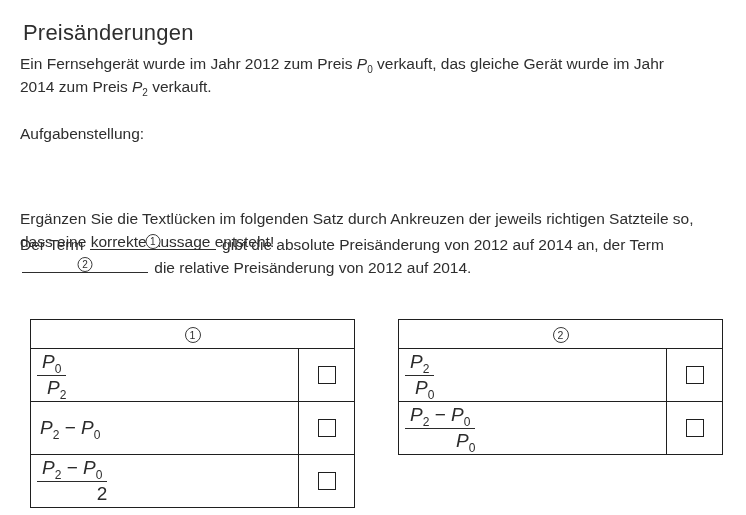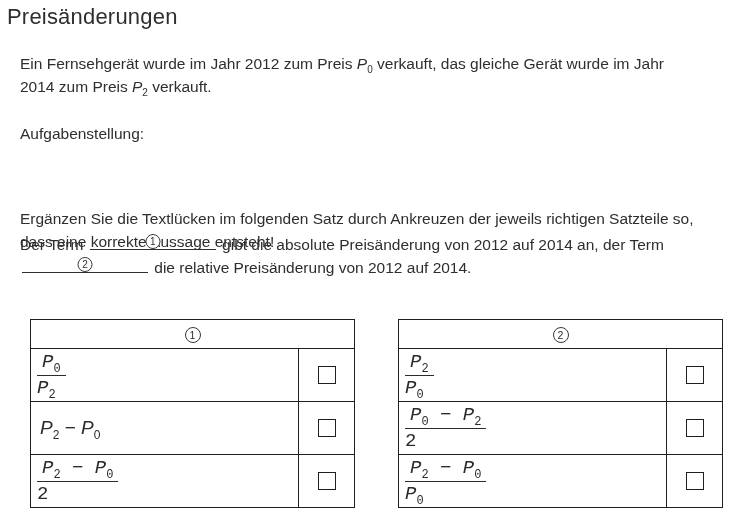--- a/index.html
+++ b/index.html
@@ -6,21 +6,21 @@
   body {
     width: 746px; height: 515px;
     background: #ffffff;
     font-family: "Liberation Sans", sans-serif;
     color: #2e2e2e;
     position: relative;
     overflow: hidden;
   }
   .title {
     position: absolute; left: 7px; top: 4px;
-    font-size: 22px; font-weight: 400; margin: 0;
+    font-size: 22px; font-weight: 400; margin: 16px;
     letter-spacing: 0.2px;
   }
   .para {
     position: absolute; left: 20px; margin: 0;
     font-size: 15.5px; line-height: 23px; width: 736px;
   }
   .intro   { top: 52px; }
   .heading { top: 122px; }
   .task    { top: 163px; margin-top: 44px; }
   .cloze   { top: 233px; }
@@ -59,22 +59,22 @@
   .checkbox {
     display: inline-block; width: 18px; height: 18px;
     border: 1.6px solid #1f1f1f; background: #fff;
     box-sizing: border-box; vertical-align: middle;
     cursor: pointer;
   }
   .formula { font-size: 19px; color: #2b2b2b; }
   .formula i { font-style: italic; }
   .formula sub { font-size: 12px; vertical-align: -5px; line-height: 0; }
   .frac {
-    display: inline-flex; flex-direction: column; align-items: flex-start;
-    margin-left: 6px; text-align: center; vertical-align: middle; font-family: Liberation Mono, monospace;
+    display: inline-flex; flex-direction: column; align-items: flex-end;
+    margin-left: 6px; text-align: center; vertical-align: middle;
   }
   .frac .num { display: block; border-bottom: 1.5px solid #2b2b2b; padding: 0 5px 2px; }
   .frac .den { display: block; padding-top: 1px; }
   .plain { margin-left: 9px; }
 </style>
 </head>
 <body>
 
 <h1 class="title">Preisänderungen</h1>
 
@@ -131,26 +131,19 @@
   <tbody>
       <tr>
         <td class="formula-cell"><span class="frac formula">
             <span class="num"><i>P</i><sub>2</sub></span>
             <span class="den"><i>P</i><sub>0</sub></span>
           </span></td>
         <td class="check-cell"><span class="checkbox"></span></td>
       </tr>
       <tr>
         <td class="formula-cell"><span class="frac formula">
-            <span class="num"><i>P</i><sub>0</sub> − <i>P</i><sub>2</sub></span>
-            <span class="den">2</span>
-          </span></td>
-        <td class="check-cell"><span class="checkbox"></span></td>
-      </tr>
-      <tr>
-        <td class="formula-cell"><span class="frac formula">
             <span class="num"><i>P</i><sub>2</sub> − <i>P</i><sub>0</sub></span>
             <span class="den"><i>P</i><sub>0</sub></span>
           </span></td>
         <td class="check-cell"><span class="checkbox"></span></td>
       </tr>
     </tbody>
 </table>
 
 </body></html>

